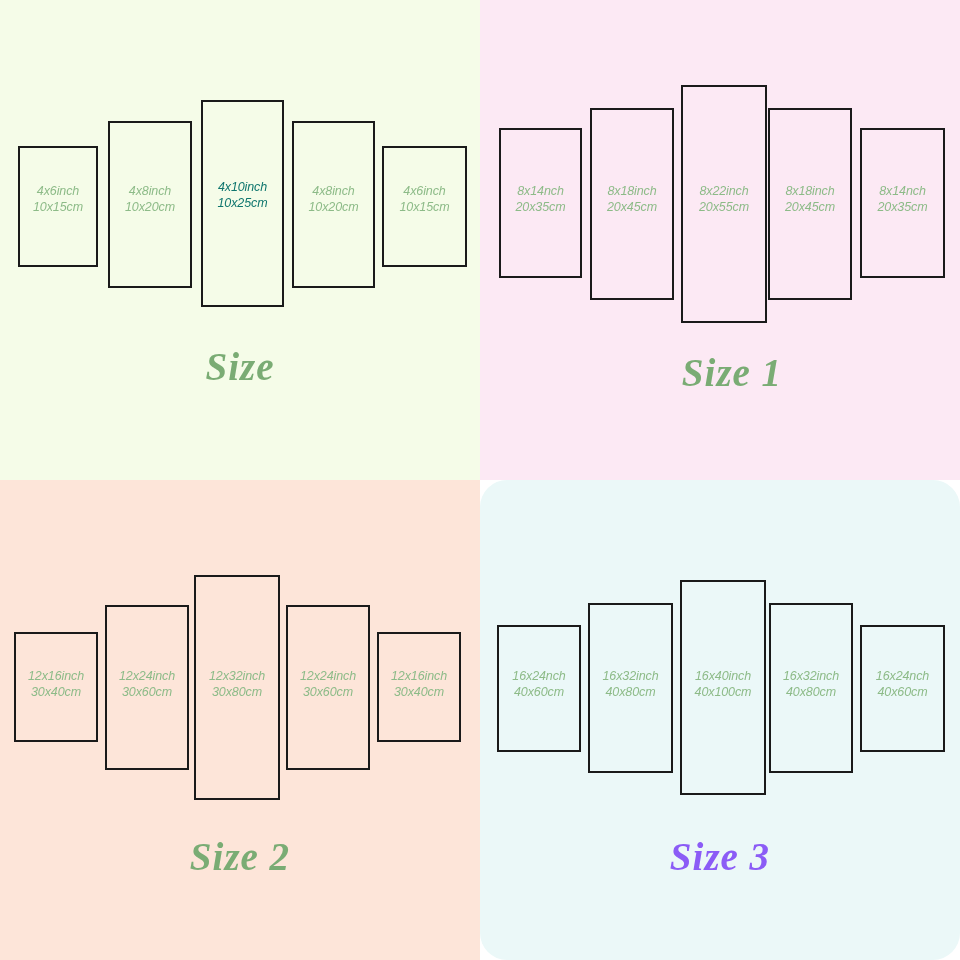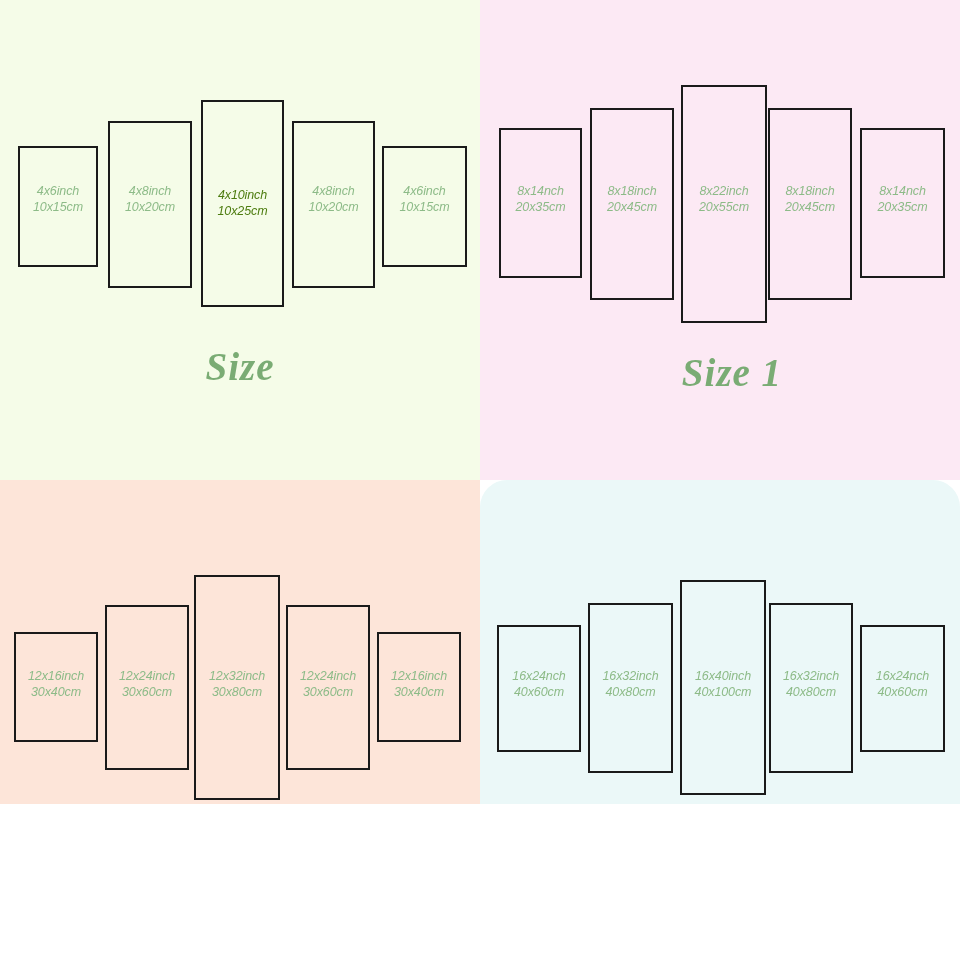--- a/index.html
+++ b/index.html
@@ -7,21 +7,21 @@
     margin: 0;
     padding: 0;
     background: #ffffff;
   }
   body {
     font-family: "Liberation Sans", sans-serif;
   }
   #poster {
     position: relative;
     width: 960px;
-    height: 804px;
+    height: 960px;
     overflow: hidden;
   }
   .quadrant {
     position: absolute;
     width: 480px;
     height: 480px;
     overflow: hidden;
   }
   .q-tl { left: 0;   top: 0;   }
   .q-tr { left: 480px; top: 0;   }
@@ -76,21 +76,21 @@
 <body>
 
 <div id="poster">
     <div class="quadrant q-tl" style="background: rgb(245, 252, 232);">
       <div class="panel-group">
         <div class="panel" style="left: 18px; top: 146px; width: 80px; height: 121px; border-color: rgb(26, 26, 26);"></div>
         <div class="panel-label" style="left: 18px; width: 80px; top: 184px; color: rgb(141, 187, 136);"><span>4x6inch</span><span class="l2">10x15cm</span></div>
         <div class="panel" style="left: 108px; top: 121px; width: 84px; height: 167px; border-color: rgb(26, 26, 26);"></div>
         <div class="panel-label" style="left: 108px; width: 84px; top: 184px; color: rgb(141, 187, 136);"><span>4x8inch</span><span class="l2">10x20cm</span></div>
         <div class="panel" style="left: 201px; top: 100px; width: 83px; height: 207px; border-color: rgb(26, 26, 26);"></div>
-        <div class="panel-label" style="left: 201px; width: 83px; top: 188px; color: #4d7c0f;"><span>4x10inch</span><span class="l2">10x25cm</span></div>
+        <div class="panel-label" style="left: 201px; width: 83px; top: 180px; color: #0f766e;"><span>4x10inch</span><span class="l2">10x25cm</span></div>
         <div class="panel" style="left: 292px; top: 121px; width: 83px; height: 167px; border-color: rgb(26, 26, 26);"></div>
         <div class="panel-label" style="left: 292px; width: 83px; top: 184px; color: rgb(141, 187, 136);"><span>4x8inch</span><span class="l2">10x20cm</span></div>
         <div class="panel" style="left: 382px; top: 146px; width: 85px; height: 121px; border-color: rgb(26, 26, 26);"></div>
         <div class="panel-label" style="left: 382px; width: 85px; top: 184px; color: rgb(141, 187, 136);"><span>4x6inch</span><span class="l2">10x15cm</span></div>
       </div>
       <div class="heading" style="top: 340px; color: rgb(122, 172, 116);">Size</div>
     </div>
     <div class="quadrant q-tr" style="background: rgb(252, 233, 244); padding-left: 24px;">
       <div class="panel-group">
         <div class="panel" style="left: 19px; top: 128px; width: 83px; height: 150px; border-color: rgb(26, 26, 26);"></div>
@@ -112,20 +112,21 @@
         <div class="panel-label" style="left: 14px; width: 84px; top: 189px; color: rgb(141, 187, 136);"><span>12x16inch</span><span class="l2">30x40cm</span></div>
         <div class="panel" style="left: 105px; top: 125px; width: 84px; height: 165px; border-color: rgb(26, 26, 26);"></div>
         <div class="panel-label" style="left: 105px; width: 84px; top: 189px; color: rgb(141, 187, 136);"><span>12x24inch</span><span class="l2">30x60cm</span></div>
         <div class="panel" style="left: 194px; top: 95px; width: 86px; height: 225px; border-color: rgb(26, 26, 26);"></div>
         <div class="panel-label" style="left: 194px; width: 86px; top: 189px; color: rgb(141, 187, 136);"><span>12x32inch</span><span class="l2">30x80cm</span></div>
         <div class="panel" style="left: 286px; top: 125px; width: 84px; height: 165px; border-color: rgb(26, 26, 26);"></div>
         <div class="panel-label" style="left: 286px; width: 84px; top: 189px; color: rgb(141, 187, 136);"><span>12x24inch</span><span class="l2">30x60cm</span></div>
         <div class="panel" style="left: 377px; top: 152px; width: 84px; height: 110px; border-color: rgb(26, 26, 26);"></div>
         <div class="panel-label" style="left: 377px; width: 84px; top: 189px; color: rgb(141, 187, 136);"><span>12x16inch</span><span class="l2">30x40cm</span></div>
       </div>
+      <div class="heading" style="top: 350px; color: rgb(122, 172, 116);">Size 2</div>
     </div>
     <div class="quadrant q-br" style="background: rgb(235, 248, 248); border-radius: 27px;">
       <div class="panel-group">
         <div class="panel" style="left: 17px; top: 145px; width: 84px; height: 127px; border-color: rgb(26, 26, 26);"></div>
         <div class="panel-label" style="left: 17px; width: 84px; top: 189px; color: rgb(141, 187, 136);"><span>16x24nch</span><span class="l2">40x60cm</span></div>
         <div class="panel" style="left: 108px; top: 123px; width: 85px; height: 170px; border-color: rgb(26, 26, 26);"></div>
         <div class="panel-label" style="left: 108px; width: 85px; top: 189px; color: rgb(141, 187, 136);"><span>16x32inch</span><span class="l2">40x80cm</span></div>
         <div class="panel" style="left: 200px; top: 100px; width: 86px; height: 215px; border-color: rgb(26, 26, 26);"></div>
         <div class="panel-label" style="left: 200px; width: 86px; top: 189px; color: rgb(141, 187, 136);"><span>16x40inch</span><span class="l2">40x100cm</span></div>
         <div class="panel" style="left: 289px; top: 123px; width: 84px; height: 170px; border-color: rgb(26, 26, 26);"></div>

